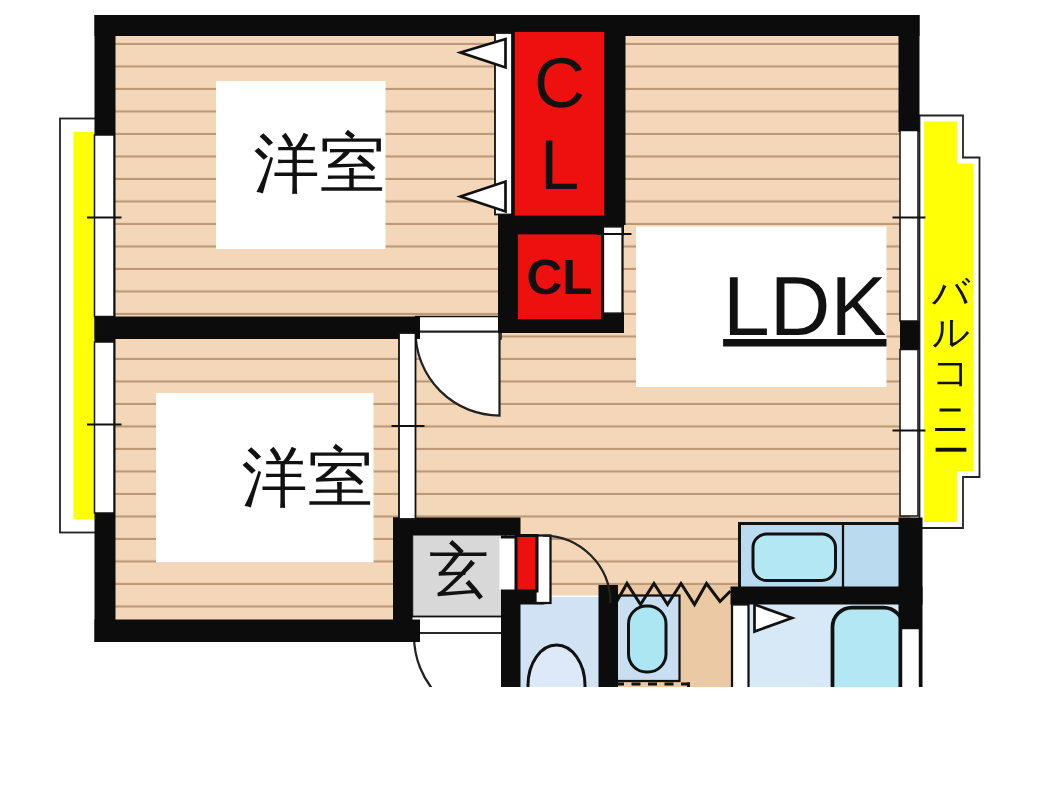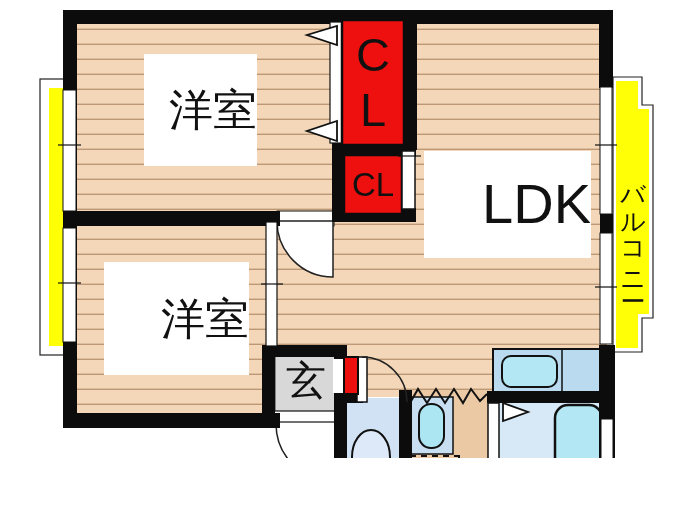--- a/index.html
+++ b/index.html
@@ -6,21 +6,21 @@
   #plan{
     position:relative;width:700px;height:458px;background:#ffffff;
     font-family:"Liberation Sans","DejaVu Sans",sans-serif;overflow:hidden;text-align:right;
   }
   #plan svg{position:absolute;left:0;top:0;}
   .lbl{position:absolute;color:#111;z-index:10;}
   .whitebox{background:#ffffff;}
   .room-label{display:flex;flex-direction:column;justify-content:center;
     padding-left:3px;line-height:1.18;font-size:44px;}
   .ldk-label{display:flex;flex-direction:column;justify-content:center;
-    padding-left:5px;line-height:1.0;}
+    padding-left:5px;line-height:1.0;text-decoration:underline;}
   .ldk-main{font-size:56px;line-height:1.05;}
   .ldk-area{font-size:46px;line-height:1.1;}
   .cl-large{display:flex;flex-direction:column;align-items:center;justify-content:center;
     font-size:47px;line-height:1.15;}
   .cl-small{display:flex;align-items:center;justify-content:center;font-size:33px;}
   .genkan{display:flex;align-items:center;justify-content:center;font-size:40px;}
   .laundry{display:flex;align-items:center;justify-content:center;font-size:33px;
     border:2px dashed #111;box-sizing:border-box;}
   .balcony-label{writing-mode:vertical-rl;text-orientation:mixed;
     display:flex;align-items:center;justify-content:center;
@@ -167,20 +167,20 @@
 
   <div class="lbl whitebox ldk-label" style="left:424px;top:151px;width:162px;height:107px;">
     <span class="ldk-main">LDK</span>
   </div>
 
   <div class="lbl cl-large" style="left:342px;top:20px;width:62px;height:125px;">
     <span>C</span>
     <span>L</span>
   </div>
 
-  <div class="lbl cl-small" style="left:344px;top:155px;width:58px;height:59px;">CL</div>
+  <div class="lbl cl-small" style="left:344px;top:155px;width:58px;height:59px;font-weight:bold;">CL</div>
 
   <div class="lbl genkan" style="left:275px;top:348px;width:62px;height:65px;">玄</div>
 
   <div class="lbl laundry" style="left:410px;top:455px;width:50px;height:47px;">洗</div>
 
   <div class="lbl balcony-label" style="left:619px;top:112px;width:30px;height:232px;">バルコニー</div>
 </div>
 
 </body></html>

